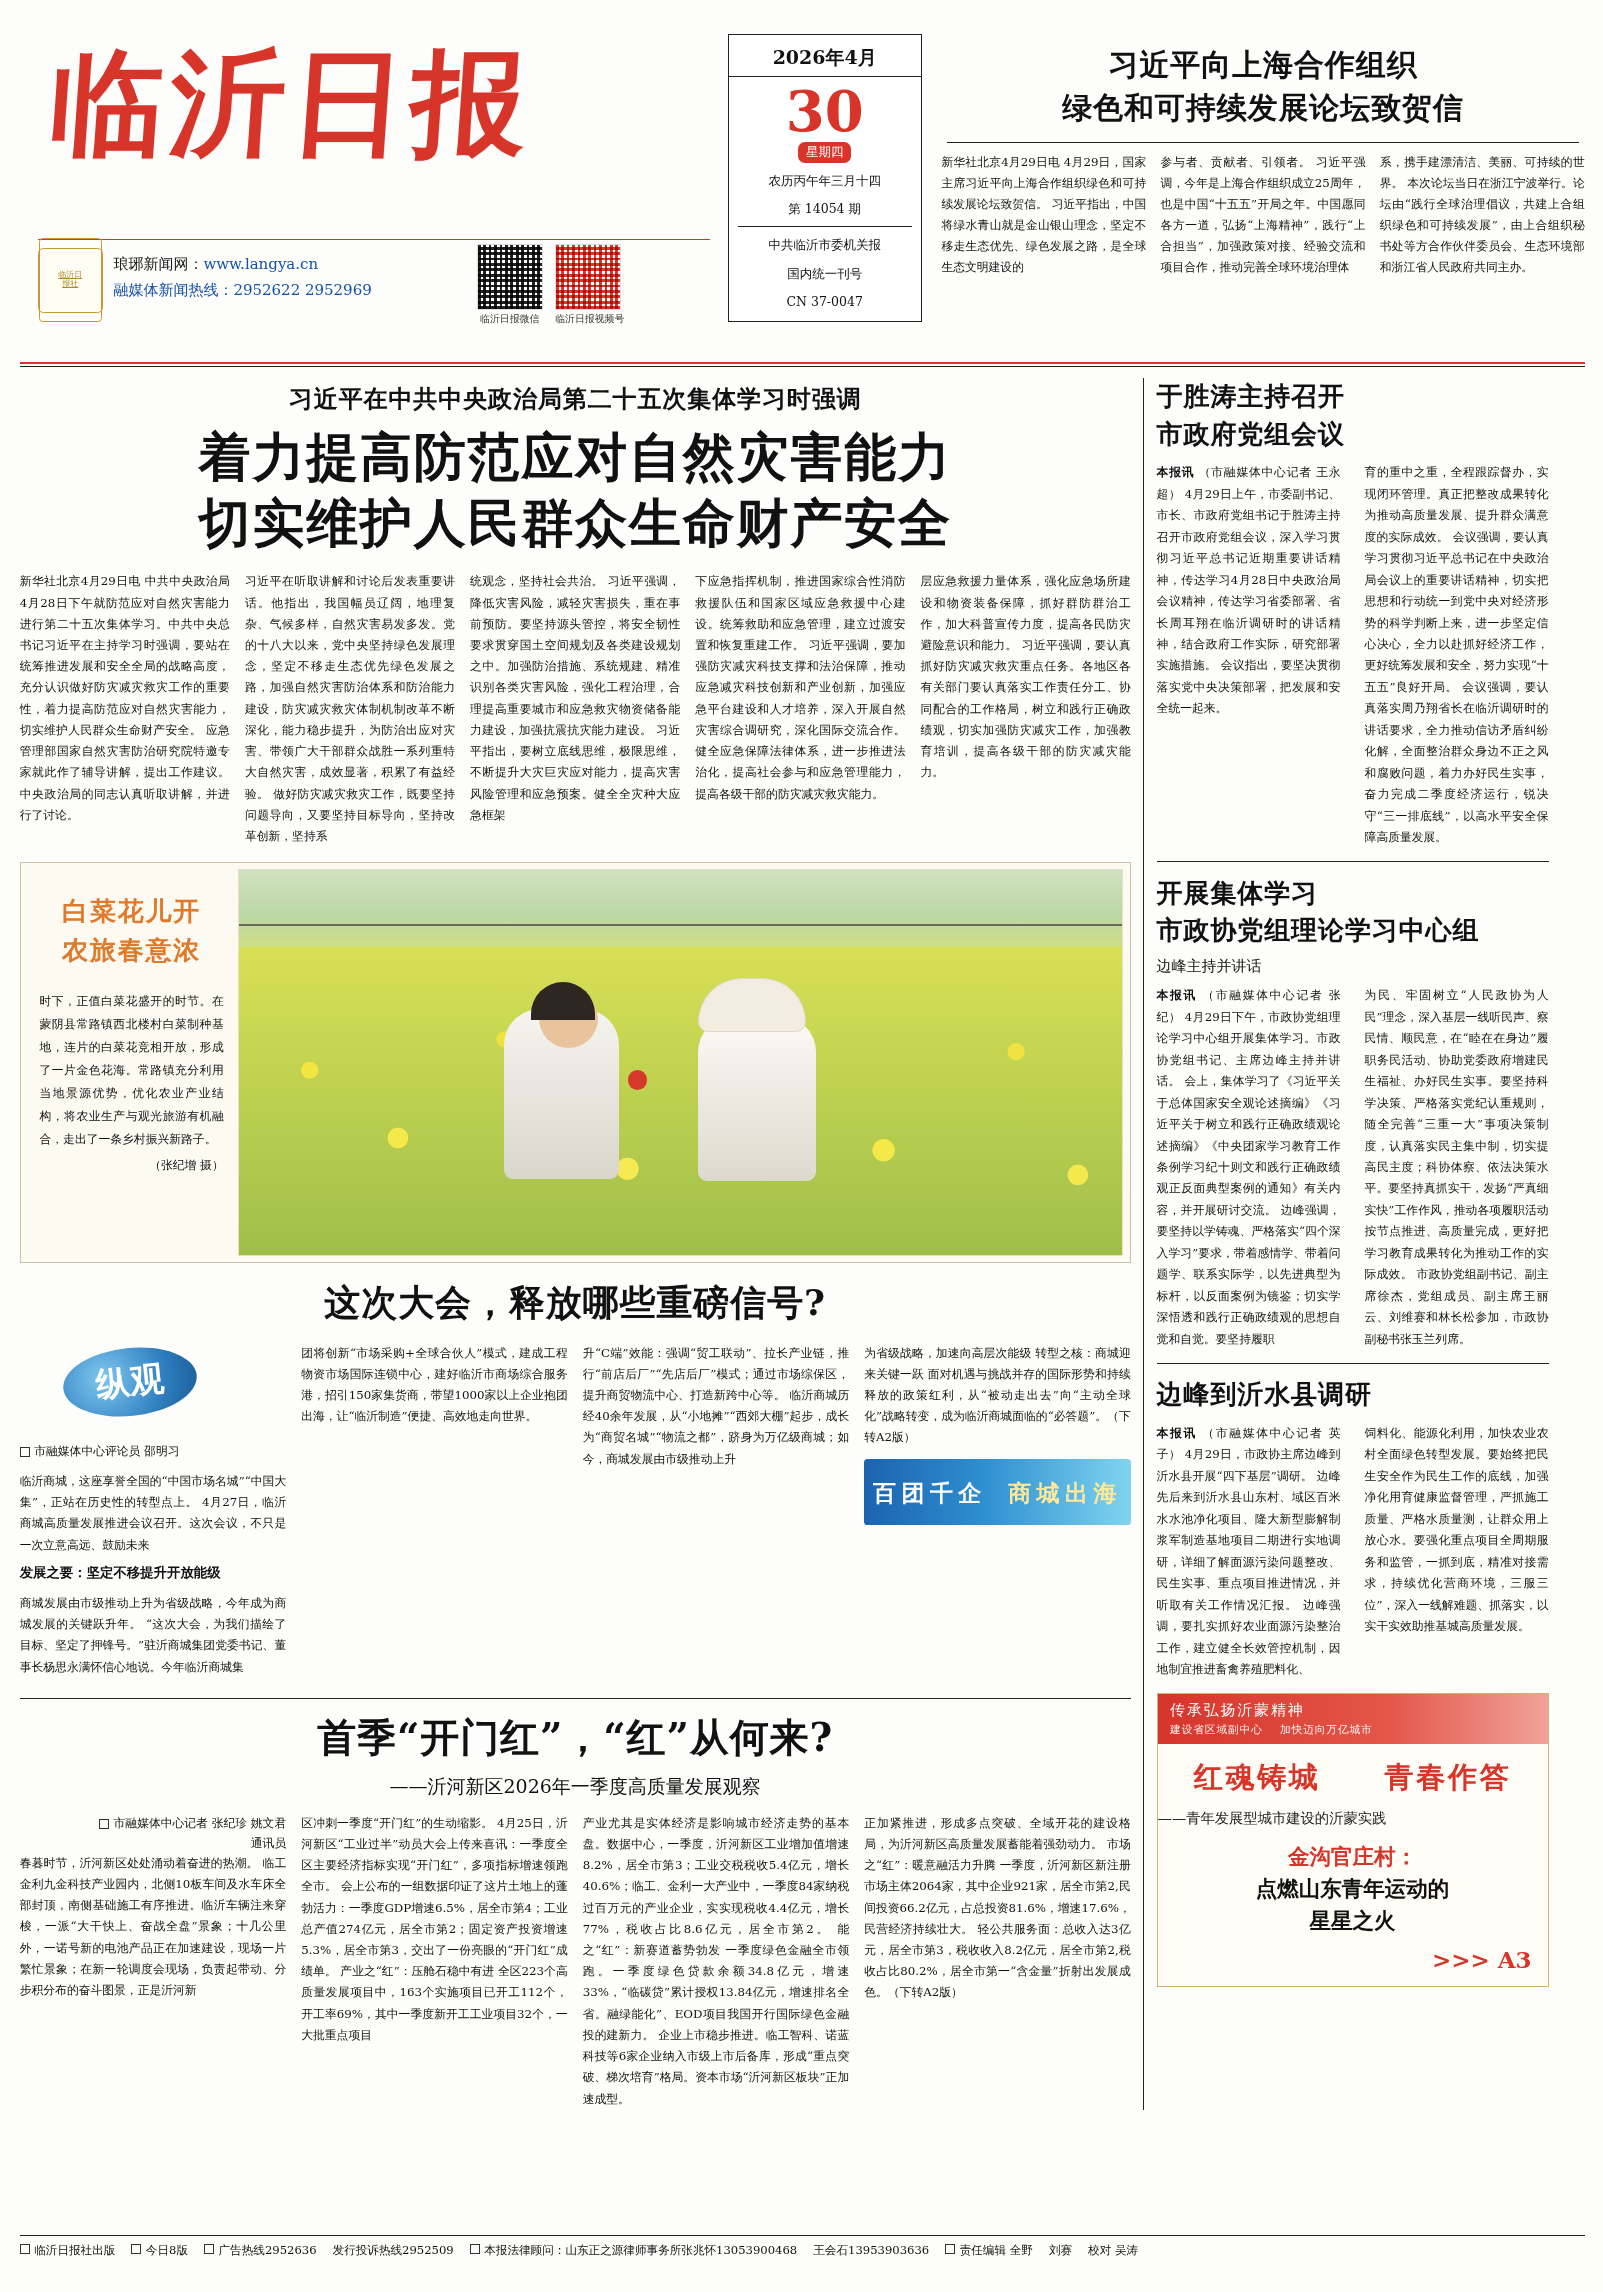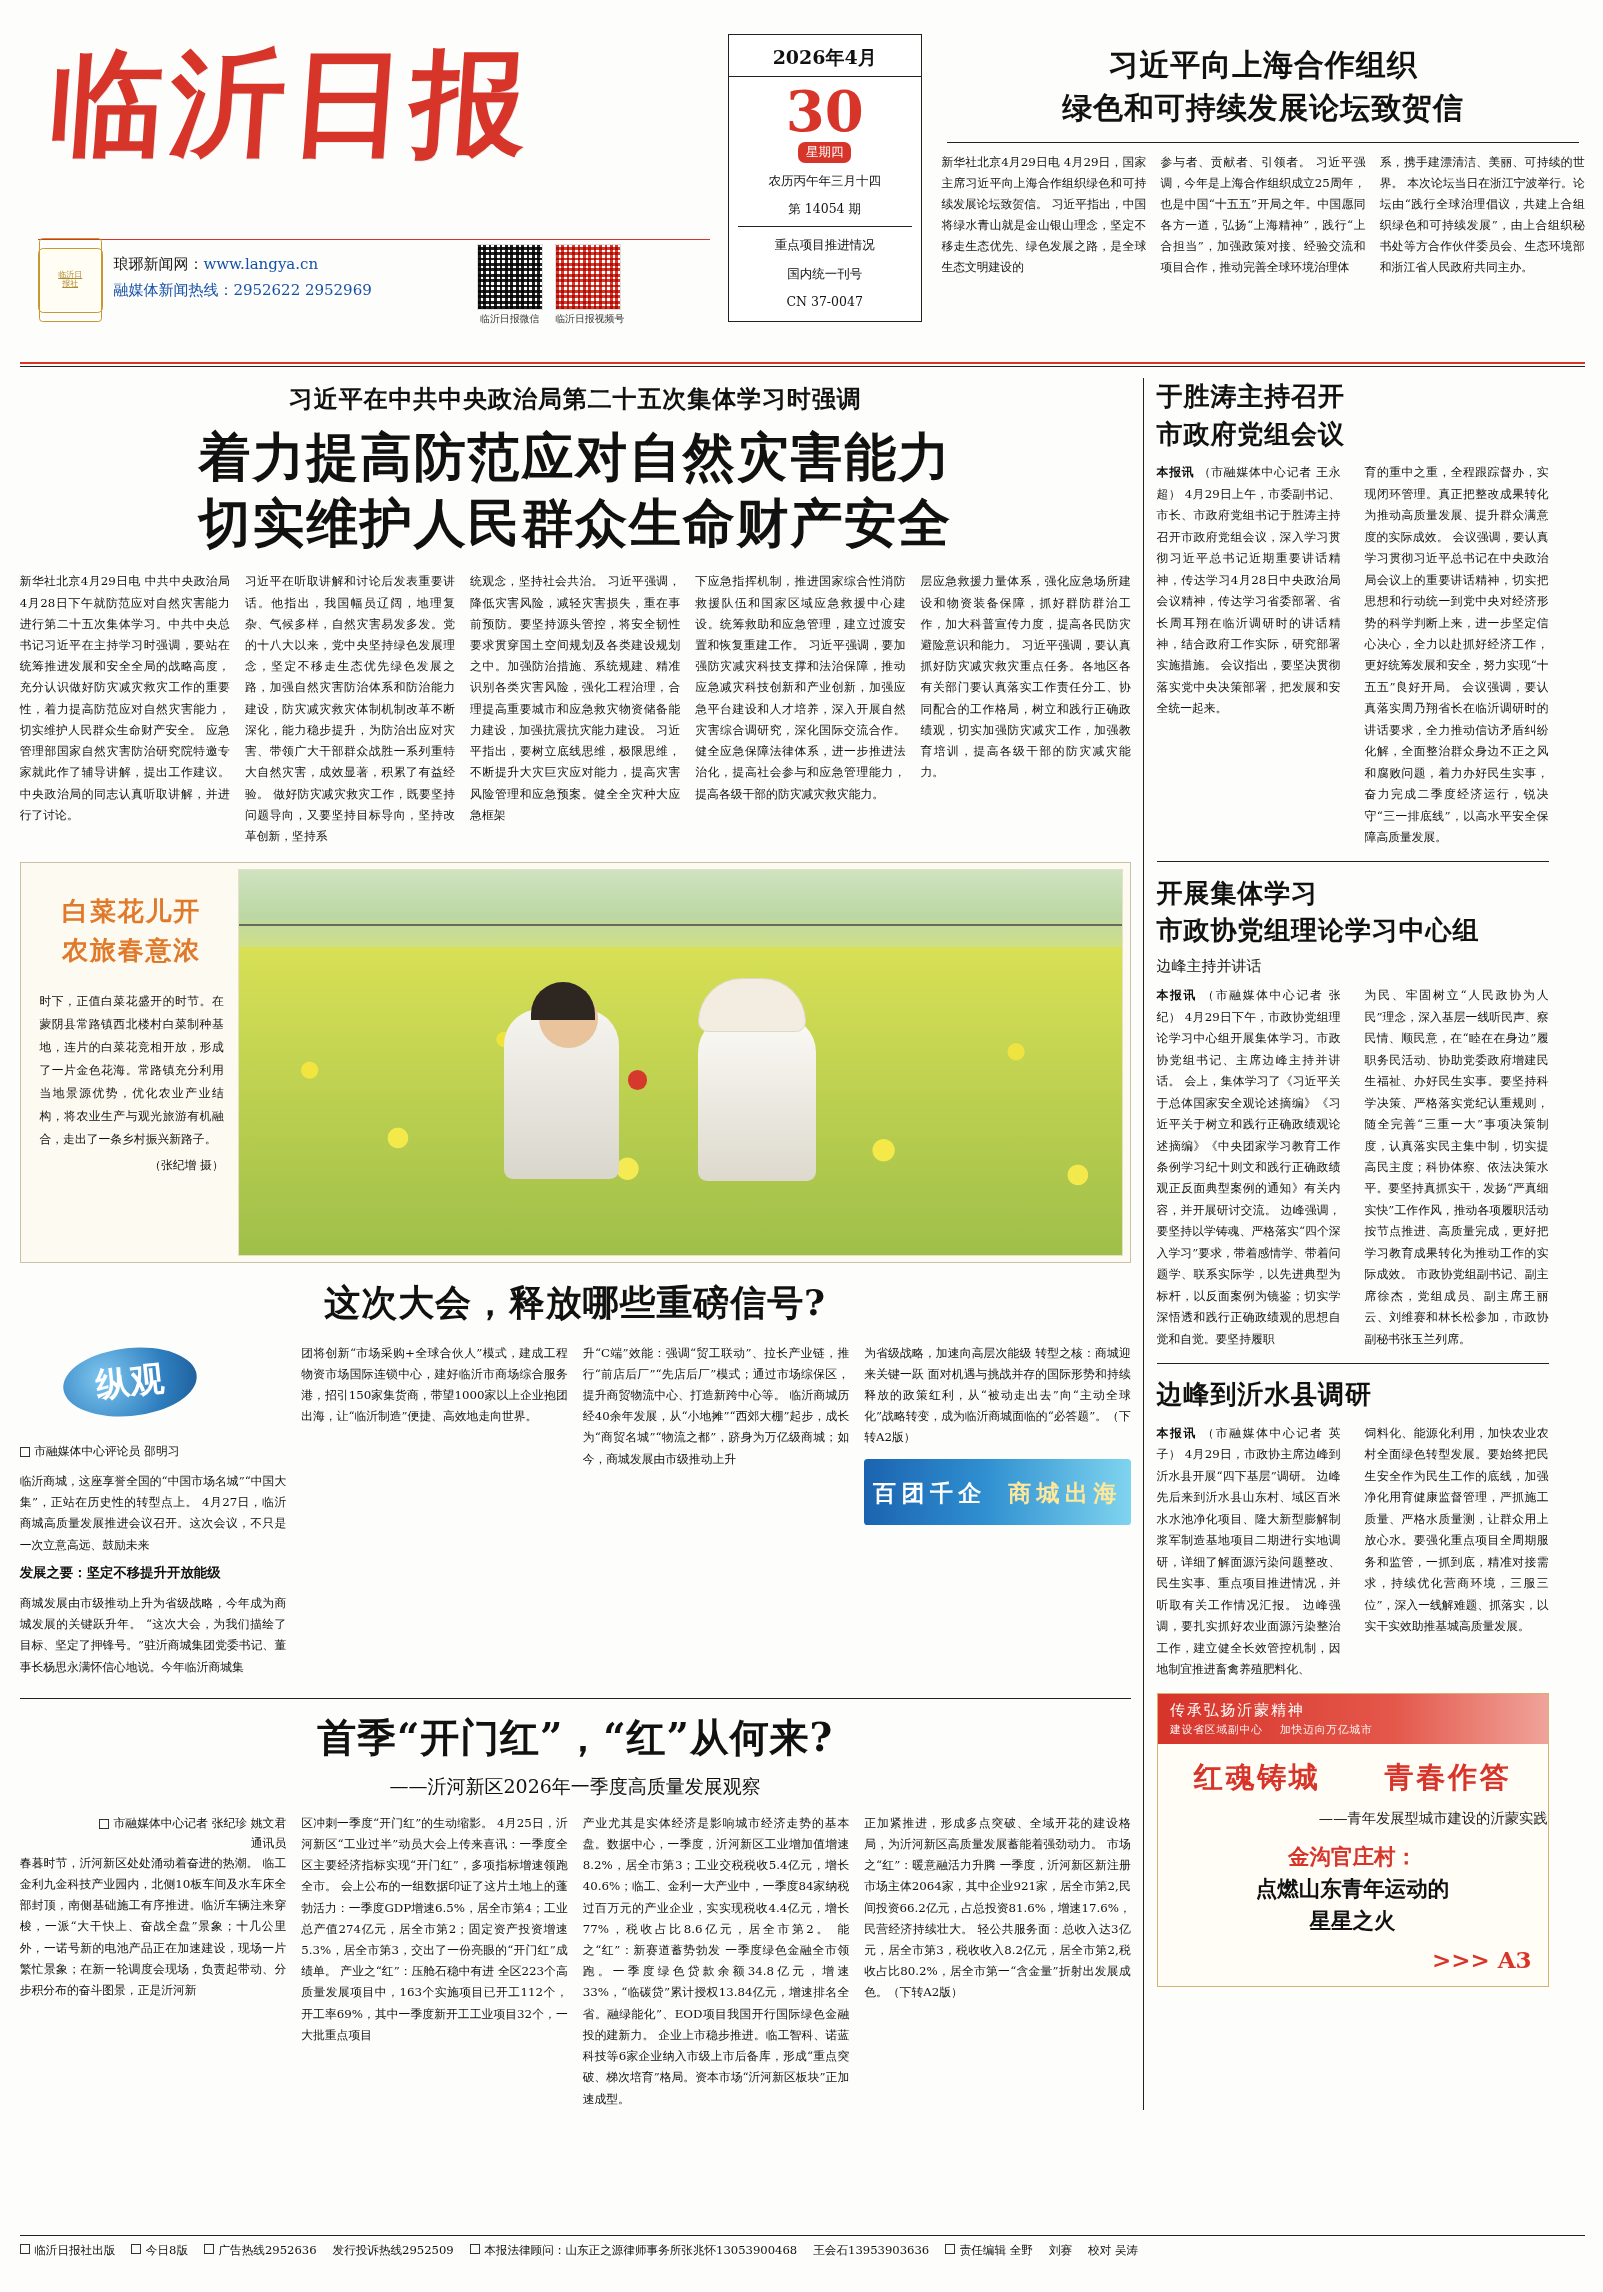--- a/index.html
+++ b/index.html
@@ -150,21 +150,21 @@
   .side-sub{font-size:15px;margin-top:7.2px;}
   .src{font-weight:700;}
 
   
   .adbox{margin-top:12.5px;border:0.9px solid #d8b070;background:#fffdf6;}
   .ad-top{height:50px;background:linear-gradient(90deg,#d7342a,#e4574a 60%,#f0a39a);
     color:#fff;display:flex;flex-direction:column;justify-content:center;padding-left:12.5px;}
   .ad-top-1{font-size:15px;letter-spacing:1.8px;}
   .ad-top-2{font-size:10.7px;letter-spacing:0.9px;margin-top:2.7px;opacity:.95;}
   .ad-h1{text-align:center;font-size:29px;font-weight:700;color:#d7342a;margin-top:14.3px;letter-spacing:2.7px;}
-  .ad-h2{text-align:right;font-size:14.3px;margin-top:10.7px;color:#222;}
+  .ad-h2{text-align:left;font-size:14.3px;margin-top:10.7px;color:#222;}
   .ad-h3{text-align:center;font-size:21.5px;font-weight:700;margin-top:12.5px;color:#111;line-height:1.5;}
   .ad-h3 .o{color:#d7342a;}
   .ad-more{text-align:right;padding:9px 16px 12.5px;font-size:23px;color:#d7342a;font-weight:700;}
 
   
   .footer{position:absolute;left:19.7px;top:2235px;width:1565px;border-top:0.9px solid #222;padding-top:7.2px;
     font-size:11.6px;display:flex;gap:16px;align-items:center;flex-wrap:nowrap;}
   .footer span{white-space:nowrap;}
   .fbox{display:inline-block;border:0.9px solid #333;width:8px;height:8px;margin-right:4.5px;}
 </style>
@@ -204,21 +204,21 @@
       </div>
     </div>
 
     <div class="datebox">
       <div class="db-ym">2026年4月</div>
       <div class="db-day">30</div>
       <div><span class="db-week">星期四</span></div>
       <div class="db-line">农历丙午年三月十四</div>
       <div class="db-line">第 14054 期</div>
       <div class="db-sep"></div>
-      <div class="db-line">重点项目推进情况</div>
+      <div class="db-line">中共临沂市委机关报</div>
       <div class="db-line">国内统一刊号</div>
       <div class="db-line">CN 37-0047</div>
     </div>
 
     <div class="mh-right">
       <div class="hl-top">
         <div>习近平向上海合作组织</div>
         <div>绿色和可持续发展论坛致贺信</div>
       </div>
       <div class="hl-rule"></div>

